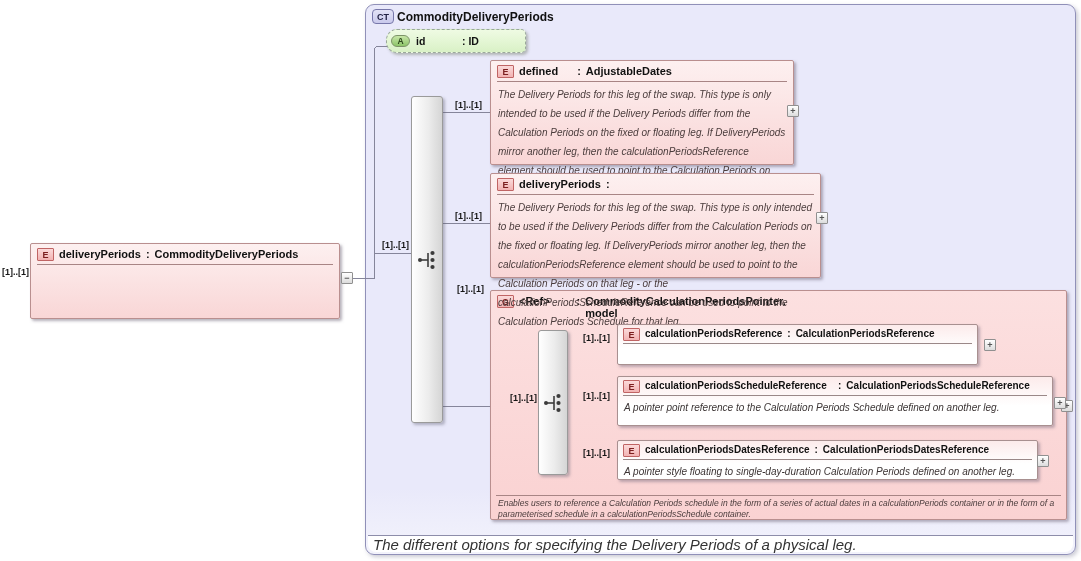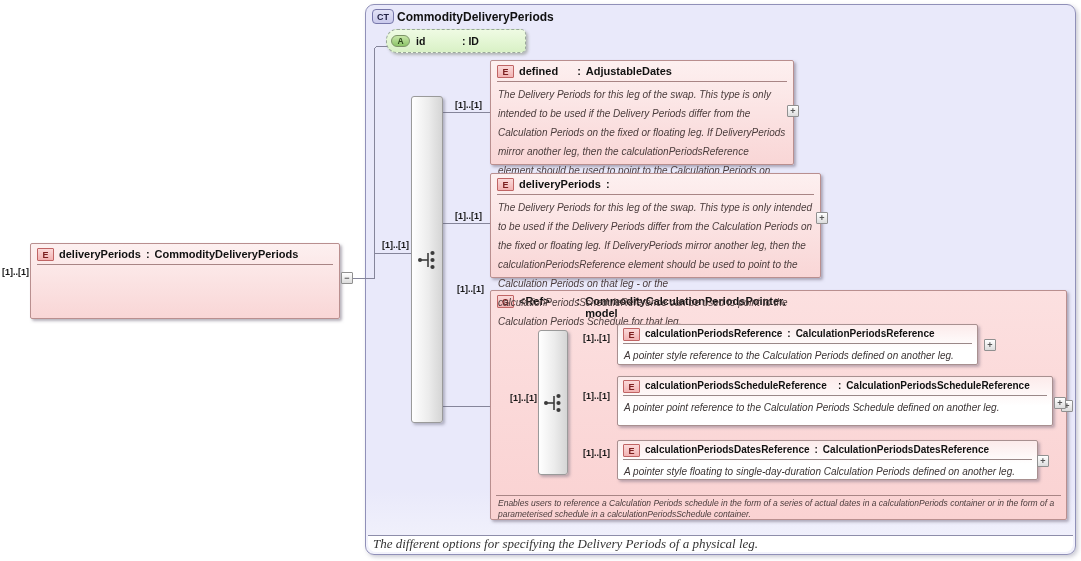--- a/index.html
+++ b/index.html
@@ -18,21 +18,21 @@
   .ct-badge {
     min-width:22px; height:15px; padding:0 3px; display:flex; align-items:center; justify-content:center;
     background:linear-gradient(180deg,#e3e3f6,#c9c9ec); border:1px solid #7777aa; border-radius:4px;
     font-size:9px; font-weight:bold; color:#222244;
   }
   .ct-title-text { font-size:12px; font-weight:bold; color:#111; }
   .ct-footnote {
     position:absolute; left:2px; right:2px; bottom:2px; height:17px;
     background:#ffffff; border-top:1px solid #8d8daa; border-radius:0 0 8px 8px;
     display:flex; align-items:center; padding-left:5px;
-    font-size:13px; font-style:italic; color:#333;font-family:Liberation Serif, serif;
+    font-size:15px; font-style:italic; color:#333;
   }
 
   
   .wires { position:absolute; left:0; top:0; z-index:2; pointer-events:none; }
 
   
   .ebox {
     position:absolute; z-index:3;
     background:linear-gradient(180deg,#fdf0f0 0%,#f9d6d6 100%);
     border:1px solid #b98f8f; border-radius:2px;
@@ -223,21 +223,20 @@
   </div>
 
   <div class="ebox inner" style="left:617px; top:324px; width:361px; height:41px;">
     <div class="hdr">
       <span class="badge-e">E</span>
       <span class="name">calculationPeriodsReference</span>
       <span class="colon">:</span>
       <span class="type">CalculationPeriodsReference</span>
     </div>
     <div class="divider"></div>
-    <div class="doc">A pointer style reference to the Calculation Periods defined on another leg.</div>
   </div>
   <div class="handle" style="left:984px; top:339px;">+</div>
 
   <div class="ebox inner" style="left:617px; top:376px; width:436px; height:50px;">
     <div class="hdr">
       <span class="badge-e">E</span>
       <span class="name wrap" style="width:188px;">calculationPeriodsScheduleReference</span>
       <span class="colon">:</span>
       <span class="type wrap" style="width:192px;">CalculationPeriodsScheduleReference</span>
     </div>

